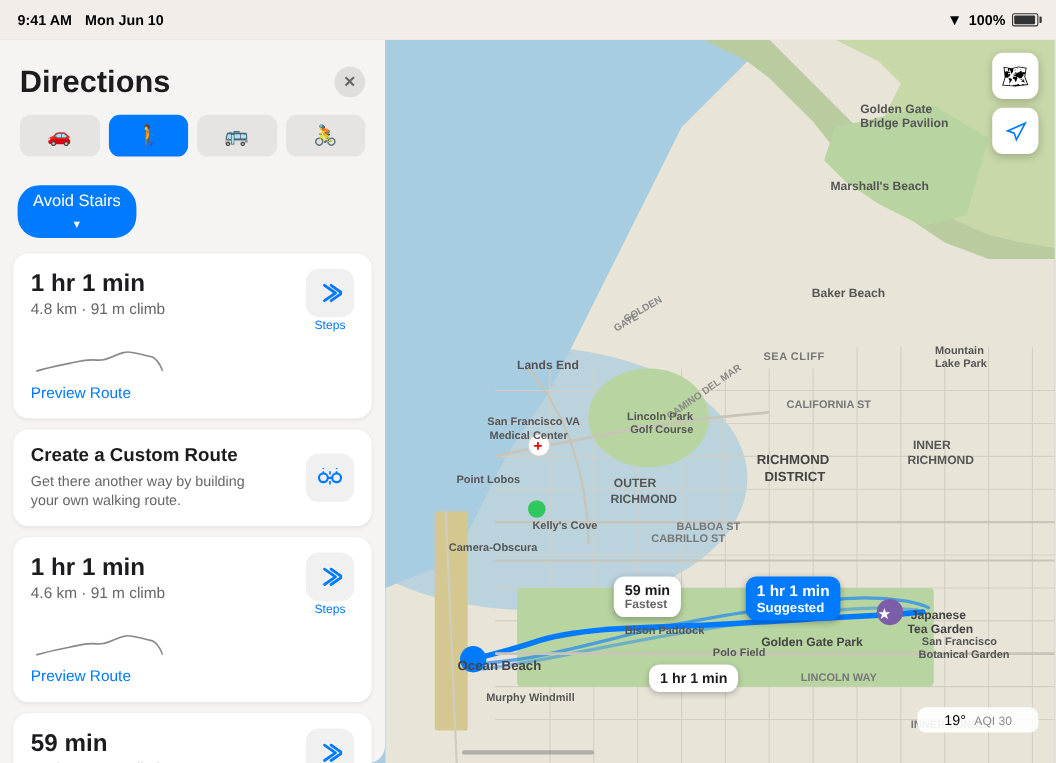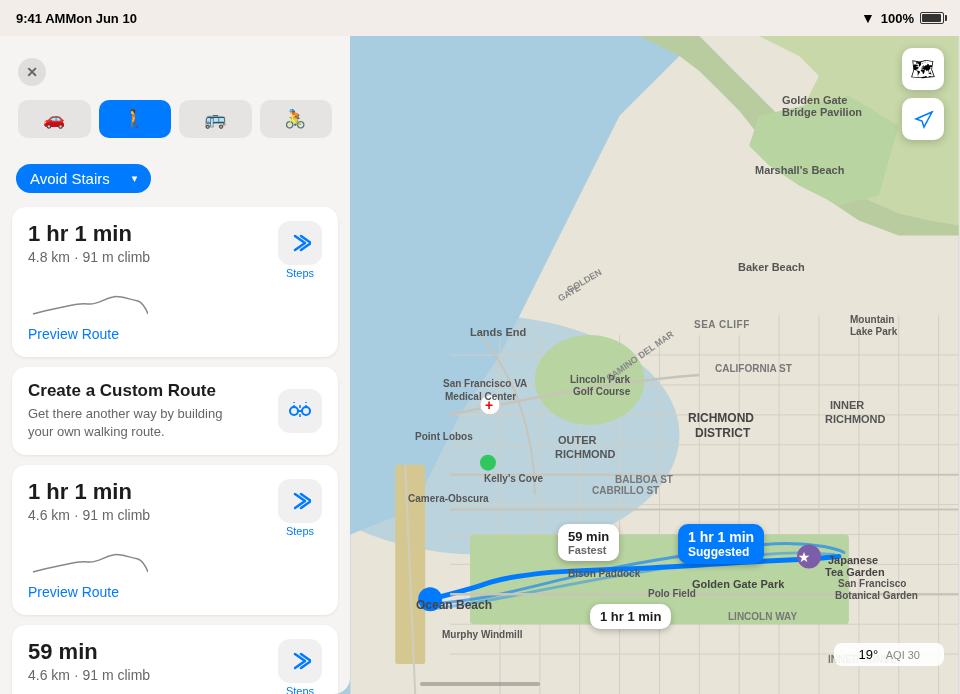--- a/index.html
+++ b/index.html
@@ -19,21 +19,21 @@
       height: 36px;
       background: #f2ede8;
       display: flex;
       align-items: center;
       justify-content: space-between;
       padding: 0 16px;
       z-index: 100;
       font-size: 13px;
       font-weight: 600;
     }
-    .status-bar-left { display: flex; gap: 0; align-items: center; }
+    .status-bar-left { display: flex; gap: 12px; align-items: center; }
     .status-bar-right { display: flex; gap: 6px; align-items: center; }
     .wifi-icon { font-size: 14px; }
     .battery-icon {
       width: 24px; height: 12px;
       border: 1.5px solid #333;
       border-radius: 2px;
       position: relative;
       display: inline-flex;
       align-items: center;
       padding: 1px;
@@ -184,28 +184,29 @@
       box-shadow: 0 1px 3px rgba(0,0,0,0.1);
     }
 
     
     .filter-section {
       padding: 14px 16px;
     }
     .avoid-btn {
       display: inline-flex;
       align-items: center;
-      gap: 22px;
+      gap: 6px;
       background: #007AFF;
       color: white;
       border-radius: 20px;
       padding: 6px 14px;
       font-size: 15px;
       font-weight: 500;
       cursor: pointer;
+      flex-direction: column;
     }
     .avoid-btn-chevron {
       font-size: 11px;
     }
 
     
     .route-card {
       background: white;
       border-radius: 14px;
       margin: 0 12px 10px;
@@ -526,20 +527,21 @@
   <div class="temp-badge">
     <span>19°</span>
     <span style="font-size:11px; color:#888; margin-left:4px;">AQI 30</span>
   </div>
 </div>
 
 <div class="sidebar">
   <div class="sidebar-handle"></div>
 
   <div class="sidebar-header">
+    <h1 class="sidebar-title">Directions</h1>
     <div class="close-btn">✕</div>
   </div>
 
   <div class="transport-modes">
     <div class="mode-btn">
       <span>🚗</span>
     </div>
     <div class="mode-btn active">
       <span>🚶</span>
     </div>

